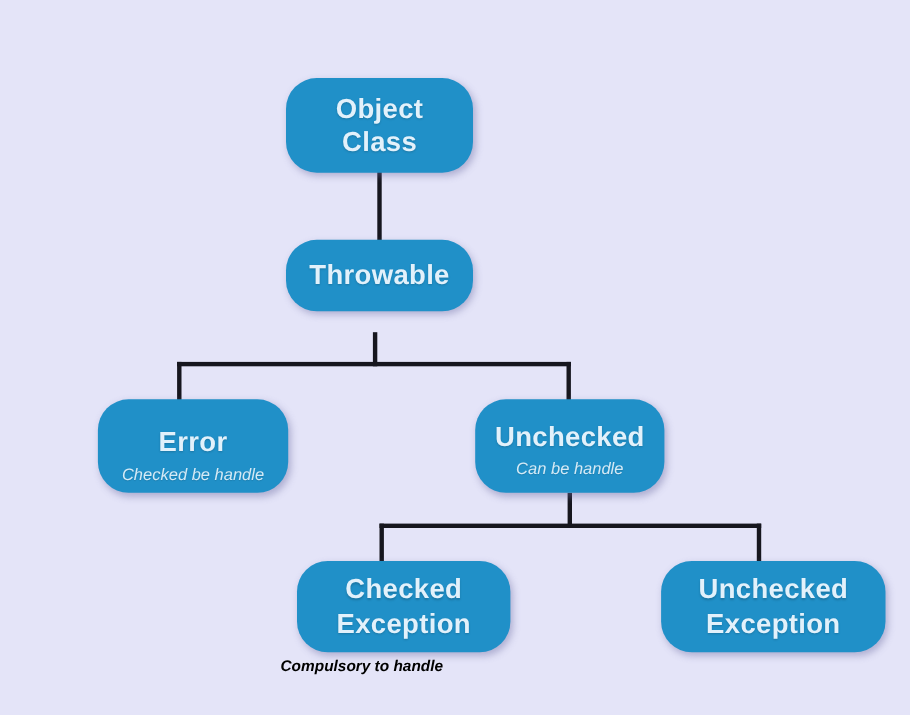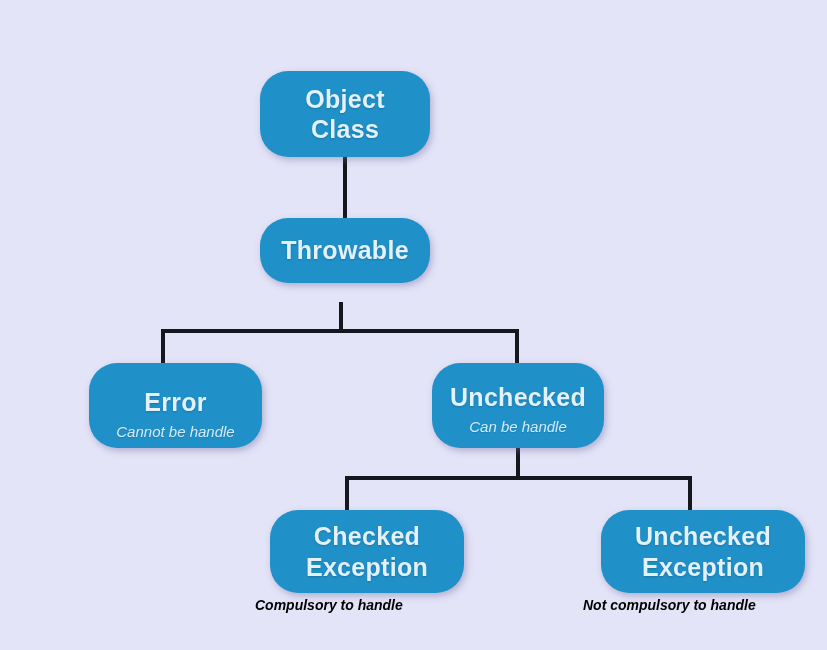--- a/index.html
+++ b/index.html
@@ -83,33 +83,32 @@
   <div class="node" style="left:260px;top:71px;width:170px;height:86px;">
     <div class="label">Object Class</div>
   </div>
 
   <div class="node" style="left:260px;top:218px;width:170px;height:65px;">
     <div class="label">Throwable</div>
   </div>
 
   <div class="node" style="left:89px;top:363px;width:173px;height:85px;padding-top:16px;">
     <div class="label">Error</div>
-    <div class="subtitle">Cannot be handle</div>
+    <div class="subtitle">Checked be handle</div>
   </div>
 
   <div class="node" style="left:432px;top:363px;width:172px;height:85px;padding-top:6px;">
     <div class="label">Unchecked</div>
     <div class="subtitle">Can be handle</div>
   </div>
 
   <div class="node" style="left:270px;top:510px;width:194px;height:83px;">
     <div class="label">Checked Exception</div>
   </div>
 
   <div class="node" style="left:601px;top:510px;width:204px;height:83px;">
     <div class="label">Unchecked Exception</div>
   </div>
 
   <div class="caption" style="left:255px;top:597px;width:200px;">Compulsory to handle</div>
 
-  <div class="caption" style="left:583px;top:597px;width:210px;">Not compulsory to handle</div>
 
 </div>
 
 </body></html>

